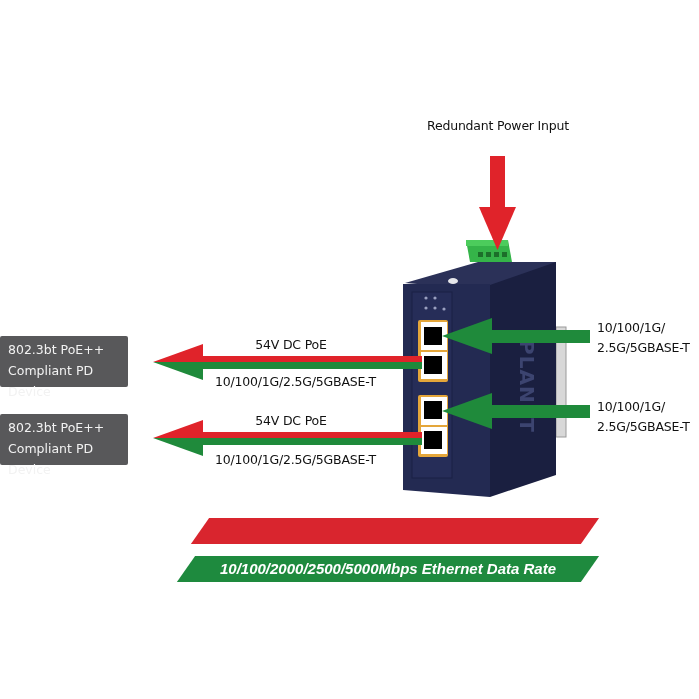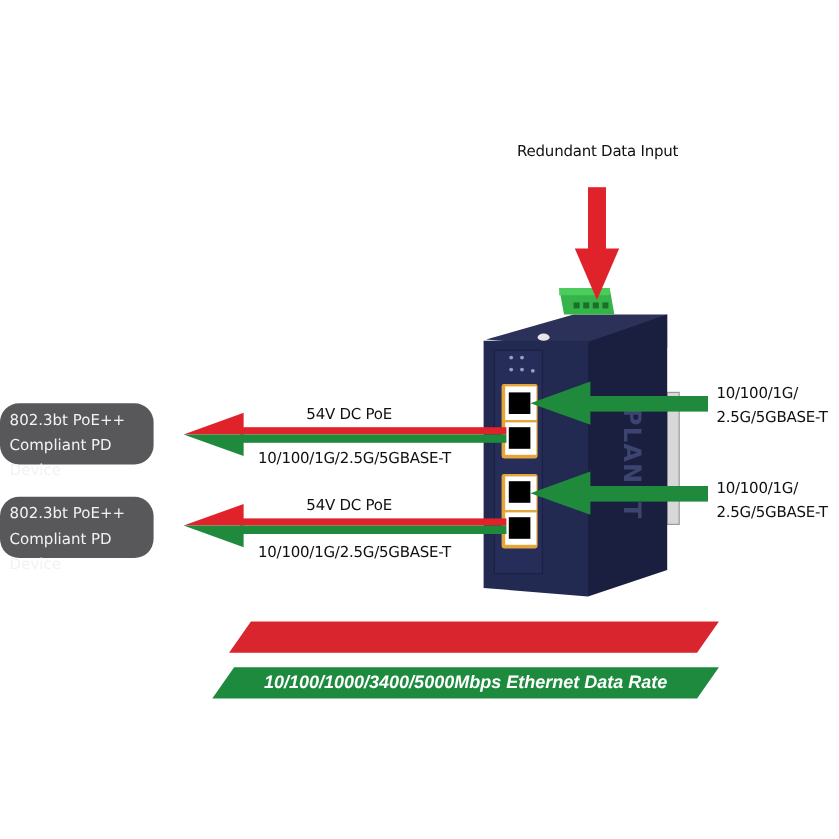--- a/index.html
+++ b/index.html
@@ -1,20 +1,20 @@
 <!DOCTYPE html>
 <html><head>
 <meta charset="utf-8">
 <style>
   html, body { margin:0; padding:0; background:#ffffff; }
   body { width:699px; height:699px; position:relative; overflow:hidden; font-family:"DejaVu Sans", sans-serif; }
   .abs { position:absolute; }
   .lbl { font-family:"DejaVu Sans", sans-serif; color:#111; font-size:12.5px; white-space:nowrap; letter-spacing:-0.2px; }
   .ctr { text-align:center; }
-  .pd-box { position:absolute; background:#58585a; border-radius:16px; color:#f2f2f2; font-size:12.5px; line-height:21px; padding:3px 8px; width:128px; box-sizing:border-box; height:51px; }
+  .pd-box { position:absolute; background:#58585a; border-radius:2px; color:#f2f2f2; font-size:12.5px; line-height:21px; padding:3px 8px; width:128px; box-sizing:border-box; height:51px; }
   .banner { position:absolute; height:26px; color:#fff; font-family:"Liberation Sans", sans-serif; font-style:italic; font-weight:bold; font-size:15px; line-height:26px; text-align:center; }
   .banner .bg { position:absolute; inset:0; transform:skewX(-35deg); }
   .banner span { position:relative; }
   svg { position:absolute; left:0; top:0; }
 </style>
 </head>
 <body>
 
 <svg width="699" height="699" viewBox="0 0 699 699">
 
@@ -91,21 +91,21 @@
     <rect x="490" y="330" width="100" height="13" fill="#1f8a3b"></rect>
     <polygon points="442,336 492,318 492,354" fill="#1f8a3b"></polygon>
   </g>
   <g>
     <rect x="490" y="405" width="100" height="13" fill="#1f8a3b"></rect>
     <polygon points="442,411 492,393 492,429" fill="#1f8a3b"></polygon>
   </g>
 </svg>
 
 <div class="abs lbl ctr" style="left:398px; top:118px; width:200px; line-height:16px;">
-  <div>Redundant Data Input</div>
+  <div>Redundant Power Input</div>
 </div>
 
 <div class="pd-box" style="left:0; top:336px;">
   <div>802.3bt PoE++</div>
   <div>Compliant PD Device</div>
 </div>
 <div class="pd-box" style="left:0; top:414px;">
   <div>802.3bt PoE++</div>
   <div>Compliant PD Device</div>
 </div>
@@ -122,14 +122,14 @@
 <div class="abs lbl" style="left:597px; top:397px; line-height:20px;">
   <div>10/100/1G/</div>
   <div>2.5G/5GBASE-T</div>
 </div>
 
 <div class="banner" style="left:200px; top:518px; width:390px;">
   <div class="bg" style="background:#d9252e;"></div>
 </div>
 <div class="banner" style="left:186px; top:556px; width:404px;">
   <div class="bg" style="background:#1e8a3e;"></div>
-  <span>10/100/1000/3400/5000Mbps Ethernet Data Rate</span>
+  <span>10/100/2000/2500/5000Mbps Ethernet Data Rate</span>
 </div>
 
 </body></html>

